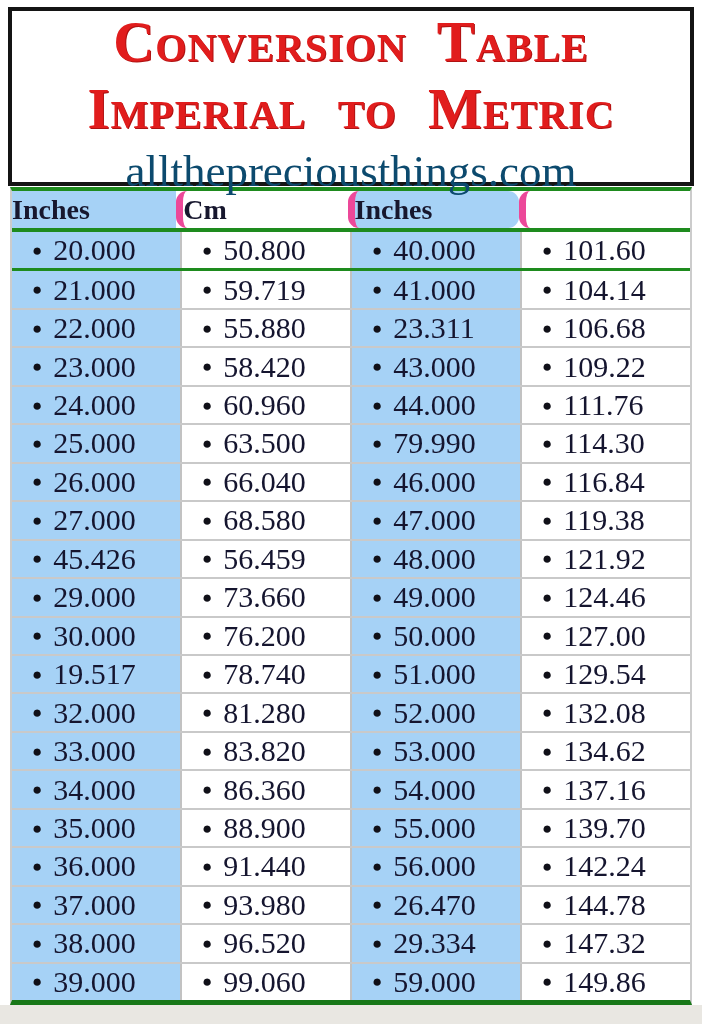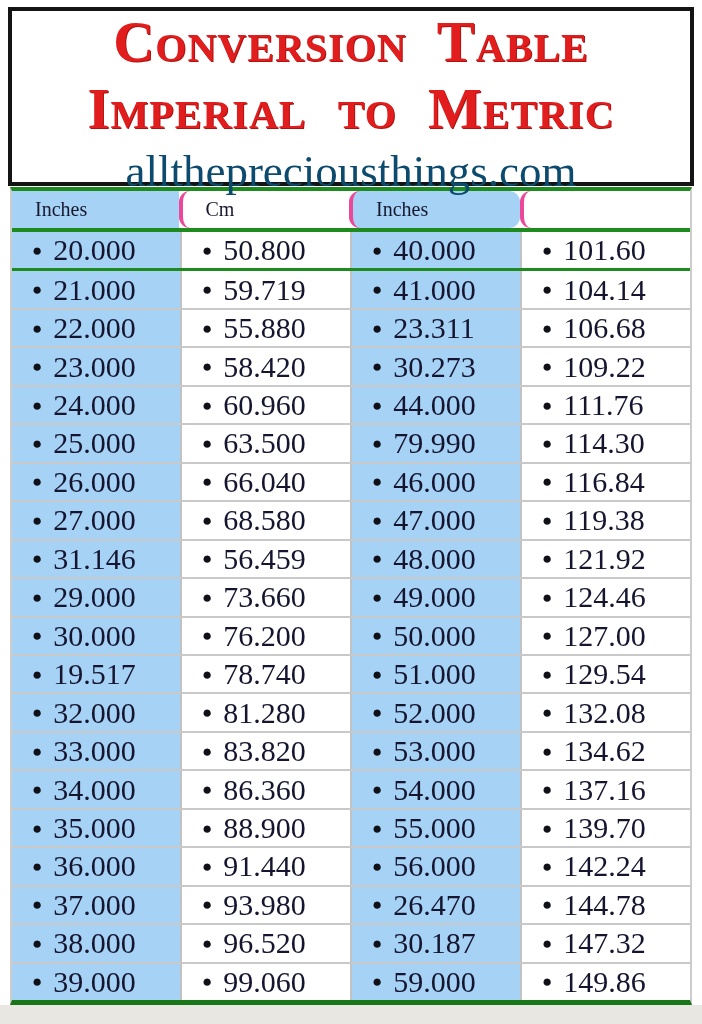--- a/index.html
+++ b/index.html
@@ -25,25 +25,25 @@
   .conv-table{
     position:absolute;left:10px;top:187px;width:678px;z-index:1;
     border-top:4px solid #1e8b1e;
     border-bottom:5px solid #187818;
     border-left:2px solid #cccccc;
     border-right:2px solid #cccccc;
     background:#ffffff;
   }
   .thead{display:flex;height:37px;border-bottom:4px solid #1e8b1e;}
   .th{
-    flex:1;display:flex;align-items:center;padding-left:23px;
-    font-size:20px;color:#17172e;background:#ffffff;box-sizing:border-box;
+    flex:1;display:flex;align-items:center;
+    font-size:28px;color:#17172e;background:#ffffff;box-sizing:border-box;font-weight:bold;
   }
   .th.blue{background:#a6d2f6;}
-  .th + .th{border-left:4px solid #ec4899;border-radius:11px;}
+  .th + .th{border-left:7px solid #ec4899;border-radius:11px;}
   .tbody{display:flex;flex-direction:column;height:768px;}
   .row{flex:1;display:flex;min-height:0;}
   .row + .row{border-top:2px solid #c9c9c9;}
   .row:nth-child(2){border-top:3px solid #1e8b1e;}
   .cell{
     flex:1;display:flex;align-items:center;padding-left:20px;
     font-size:30px;color:#15152f;background:#ffffff;box-sizing:border-box;
     white-space:nowrap;overflow:hidden;
   }
   .cell.blue{background:#a6d2f6;}
@@ -129,21 +129,21 @@
         <div class="cell blue">
           <span class="bullet">●</span>
           <span>23.000</span>
         </div>
         <div class="cell">
           <span class="bullet">●</span>
           <span>58.420</span>
         </div>
         <div class="cell blue">
           <span class="bullet">●</span>
-          <span>30.273</span>
+          <span>43.000</span>
         </div>
         <div class="cell">
           <span class="bullet">●</span>
           <span>109.22</span>
         </div>
       </div>
       <div class="row">
         <div class="cell blue">
           <span class="bullet">●</span>
           <span>24.000</span>
@@ -211,21 +211,21 @@
           <span>47.000</span>
         </div>
         <div class="cell">
           <span class="bullet">●</span>
           <span>119.38</span>
         </div>
       </div>
       <div class="row">
         <div class="cell blue">
           <span class="bullet">●</span>
-          <span>31.146</span>
+          <span>45.426</span>
         </div>
         <div class="cell">
           <span class="bullet">●</span>
           <span>56.459</span>
         </div>
         <div class="cell blue">
           <span class="bullet">●</span>
           <span>48.000</span>
         </div>
         <div class="cell">
@@ -399,21 +399,21 @@
         <div class="cell blue">
           <span class="bullet">●</span>
           <span>38.000</span>
         </div>
         <div class="cell">
           <span class="bullet">●</span>
           <span>96.520</span>
         </div>
         <div class="cell blue">
           <span class="bullet">●</span>
-          <span>30.187</span>
+          <span>29.334</span>
         </div>
         <div class="cell">
           <span class="bullet">●</span>
           <span>147.32</span>
         </div>
       </div>
       <div class="row">
         <div class="cell blue">
           <span class="bullet">●</span>
           <span>39.000</span>

